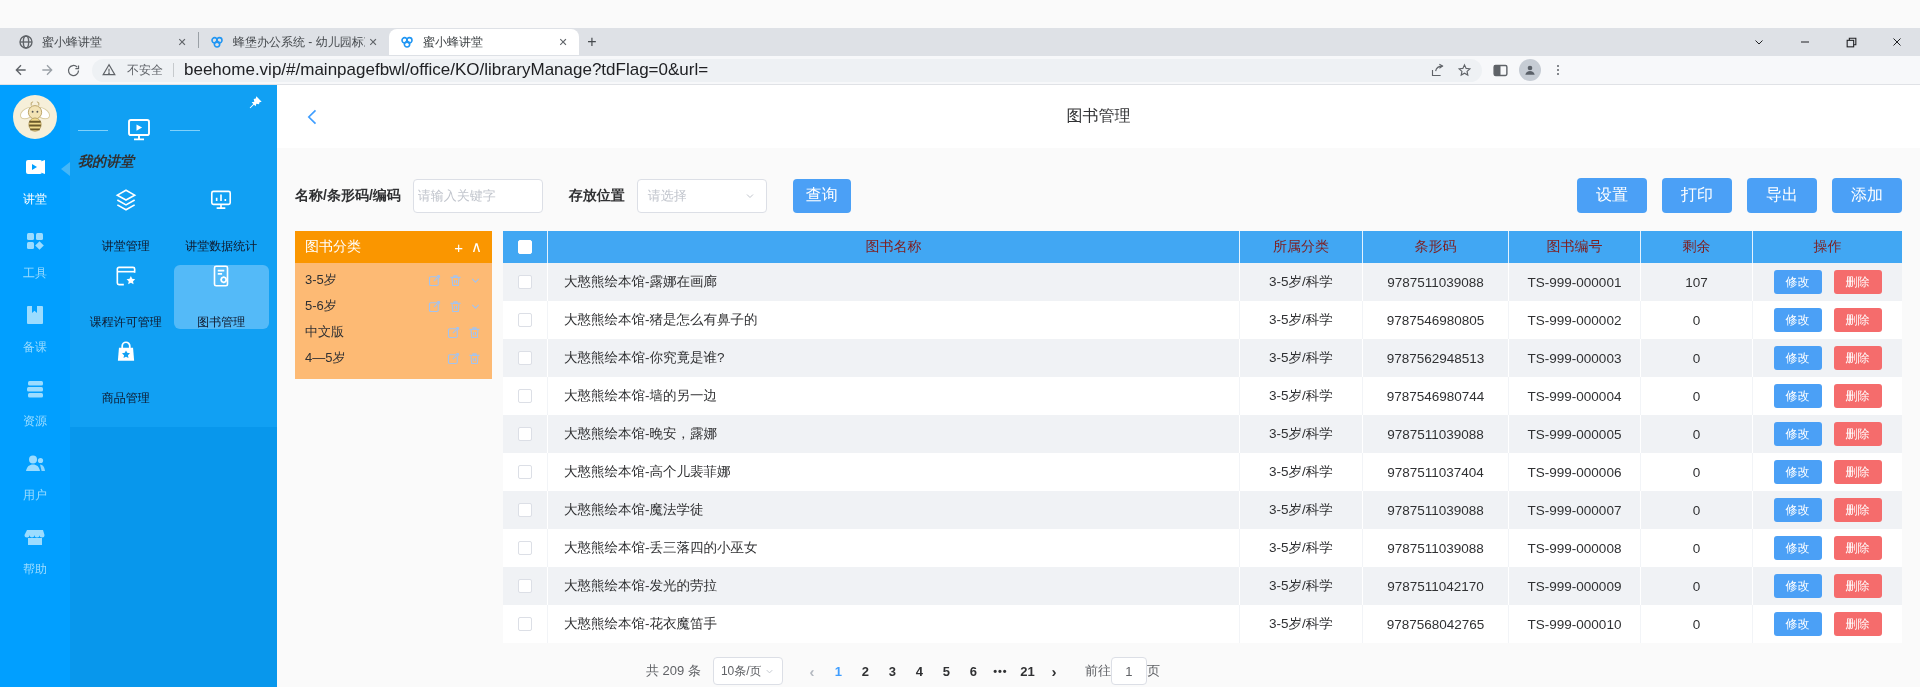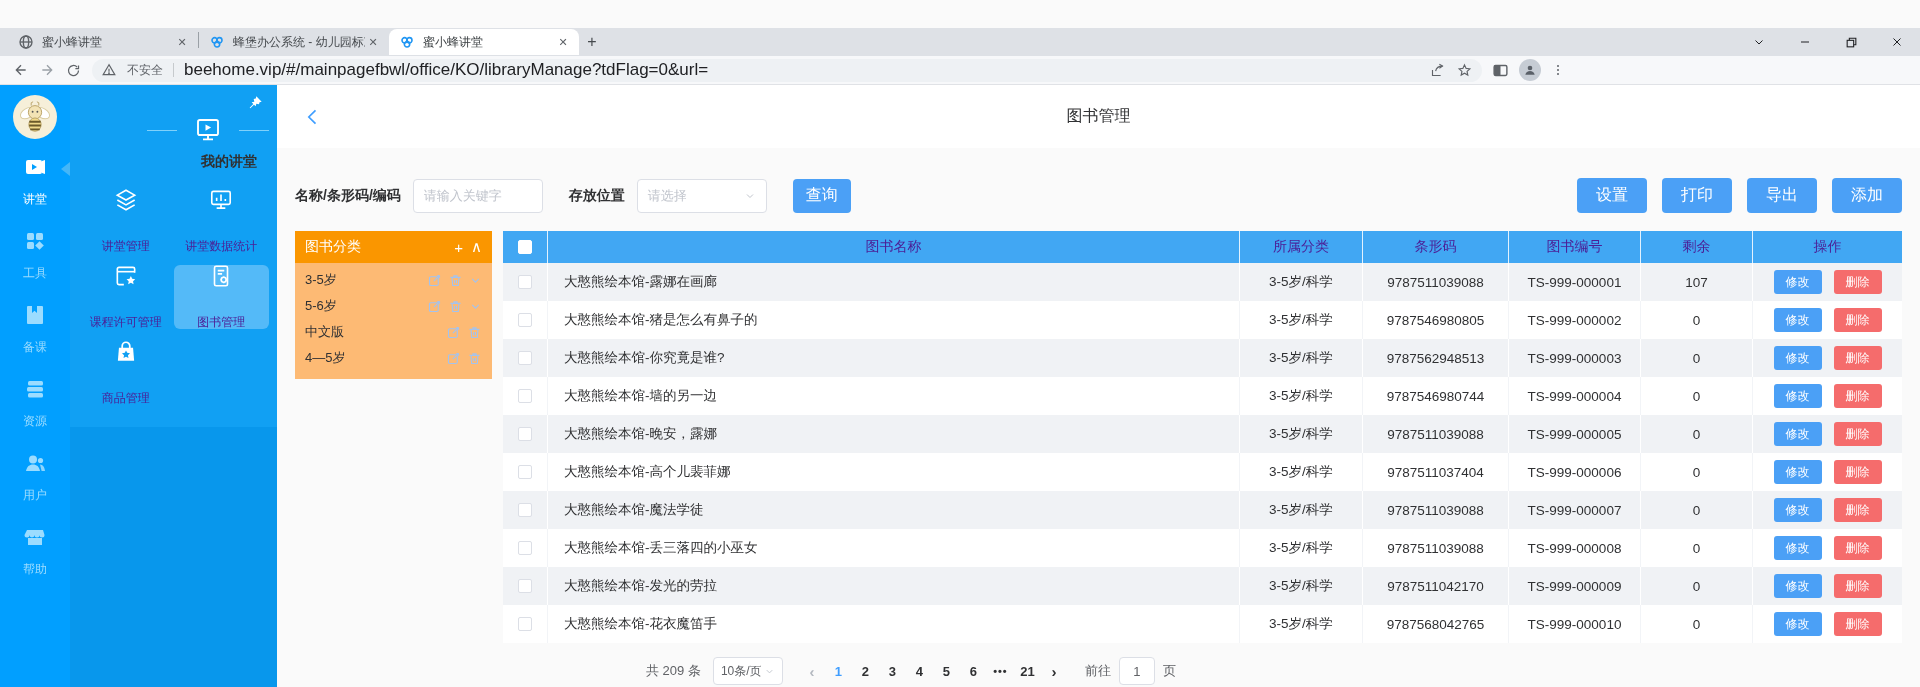--- a/index.html
+++ b/index.html
@@ -34,54 +34,54 @@
   .rail { width:70px; background:#019fff; flex:0 0 70px; display:flex; flex-direction:column; align-items:center; position:relative; }
   .rail-avatar { width:44px; height:44px; border-radius:50%; background:#f6efd9; margin-top:10px; overflow:hidden; display:flex; align-items:center; justify-content:center; }
   .rail-items { margin-top:16px; display:flex; flex-direction:column; gap:21px; width:100%; }
   .rail-item { display:flex; flex-direction:column; align-items:center; gap:12px; color:#9bdcff; font-size:12px; position:relative; width:100%; }
   .rail-item.active { color:#fff; }
   .rail-item.active::after { content:""; position:absolute; right:0; top:7px; border:7px solid transparent; border-right:9px solid #45b6f7; }
 
   .panel { width:207px; flex:0 0 207px; background:#0897ec; position:relative; }
   .pin { position:absolute; top:10px; right:14px; color:#fff; }
   .menu-top { background:#11a0f3; padding:30px 8px 22px 8px; }
-  .featured { display:flex; flex-direction:column; align-items:flex-end; color:#fff; font-size:13px; position:relative; }
+  .featured { display:flex; flex-direction:column; align-items:flex-start; color:#fff; font-size:13px; position:relative;font-style:italic; }
   .featured .f-lines { display:flex; align-items:center; gap:14px; }
   .f-line { width:30px; height:1px; background:#7fd1fb; }
   .featured .f-label { margin-top:8px; }
   .menu-grid { display:grid; grid-template-columns:1fr 1fr; row-gap:12px; margin-top:18px; }
-  .tile { height:64px; display:flex; flex-direction:column; align-items:center; justify-content:center; gap:25px; color:#4c1d95; font-size:12px; border-radius:6px; }
+  .tile { height:64px; display:flex; flex-direction:column; align-items:center; justify-content:center; gap:25px; color:#0f172a; font-size:12px; border-radius:6px; }
   .tile.active { background:#54baf8; }
 
   .main { flex:1; background:#fafafa; display:flex; flex-direction:column; }
   .page-header { height:63px; background:#fff; position:relative; display:flex; align-items:center; flex:0 0 63px; }
   .back { margin-left:26px; color:#409eff; display:flex; align-items:center; }
   .page-title { position:absolute; left:50%; transform:translateX(-50%); font-size:16px; color:#303133; }
 
   .filter-row { display:flex; align-items:center; margin:30px 18px 0 18px; }
   .f-label { font-size:14px; font-weight:bold; color:#303133; margin-right:12px; }
-  .f-input { width:130px; height:34px; border:1px solid #dcdfe6; border-radius:4px; background:#fff; padding:0 10px; font-size:13px; color:#303133; margin-right:26px; }
+  .f-input { width:130px; height:34px; border:1px solid #dcdfe6; border-radius:4px; background:#fff; padding:0 4px; font-size:13px; color:#303133; margin-right:26px; }
   .f-input::placeholder { color:#c0c4cc; }
   .f-select { width:130px; height:34px; border:1px solid #dcdfe6; border-radius:4px; background:#fff; display:flex; align-items:center; padding:0 10px; font-size:13px; color:#c0c4cc; margin-right:26px; justify-content:space-between; }
   .f-select .chev { color:#c0c4cc; }
   .btn { border:none; border-radius:4px; background:#4ba0f6; color:#fff; font-size:16px; cursor:pointer; font-family:inherit; }
   .btn-search { width:58px; height:34px; }
   .toolbar-btns { margin-left:auto; display:flex; gap:15px; }
   .toolbar-btns .btn { width:70px; height:35px; }
 
   .content-row { display:flex; margin:18px 18px 0 18px; align-items:flex-start; }
   .cat-panel { width:197px; flex:0 0 197px; margin-right:11px; }
   .cat-header { height:32px; background:#fa9600; color:#fff; display:flex; align-items:center; padding:8px 10px; font-size:14px; }
   .cat-hicons { margin-left:auto; display:flex; gap:8px; font-size:15px; align-items:center; }
   .cat-list { background:#fdba74; padding:4px 0 8px 0; }
   .cat-item { height:26px; display:flex; align-items:center; padding:0 10px; font-size:13px; color:#303133; }
   .cat-icons { margin-left:auto; display:flex; gap:6px; align-items:center; color:#a3c3ef; }
 
   .table-wrap { flex:1; }
-  .thead { display:flex; height:32px; background:#41a7f3; color:#4c1d95; font-size:14px; align-items:stretch; }
+  .thead { display:flex; height:32px; background:#41a7f3; color:#7f1d1d; font-size:14px; align-items:stretch; }
   .thead .cell { display:flex; align-items:center; justify-content:center; border-right:1px solid rgba(255,255,255,.85); }
   .thead .cell:last-child { border-right:none; }
   .trow { display:flex; height:38px; align-items:stretch; font-size:13.5px; color:#303133; }
   .trow.odd { background:#f0f2f5; }
   .trow.even { background:#fff; }
   .trow .cell { display:flex; align-items:center; justify-content:center; }
   .trow.odd .cell { border-right:1px solid #fff; }
   .trow.even .cell { border-right:1px solid #f2f4f7; }
   .trow .cell:last-child { border-right:none; }
   .c-check { width:45px; flex:0 0 45px; }
@@ -99,21 +99,21 @@
 
   .pagination { display:flex; align-items:center; margin:14px 0 0 143px; font-size:13px; color:#606266; }
   .pg-total { margin-right:12px; }
   .pg-size { width:70px; height:28px; border:1px solid #dcdfe6; border-radius:4px; background:#fff; display:flex; align-items:center; justify-content:space-between; padding:0 7px; font-size:12px; color:#606266; margin-right:16px; }
   .pg-size .chev { color:#c0c4cc; }
   .pg-arrow { width:26px; text-align:center; font-size:15px; color:#303133; font-weight:bold; }
   .pg-arrow.prev { color:#b4b9c0; }
   .pg-page { width:27px; text-align:center; font-weight:bold; color:#303133; cursor:pointer; }
   .pg-page.current { color:#409eff; }
   .pg-page.dots { letter-spacing:1px; font-size:11px; }
-  .pg-goto { margin-left:18px; display:flex; align-items:center; gap:8px; }
+  .pg-goto { margin-left:18px; display:flex; align-items:center; gap:0; }
   .pg-input { width:36px; height:28px; border:1px solid #dcdfe6; border-radius:4px; text-align:center; font-size:13px; color:#606266; background:#fff; }
   svg { display:block; }
 </style>
 </head>
 <body>
 
 <div class="tabbar">
   <div class="tab">
     <span class="favicon">
       <svg width="16" height="16" viewBox="0 0 24 24" fill="none" stroke="#5f6368" stroke-width="2">

